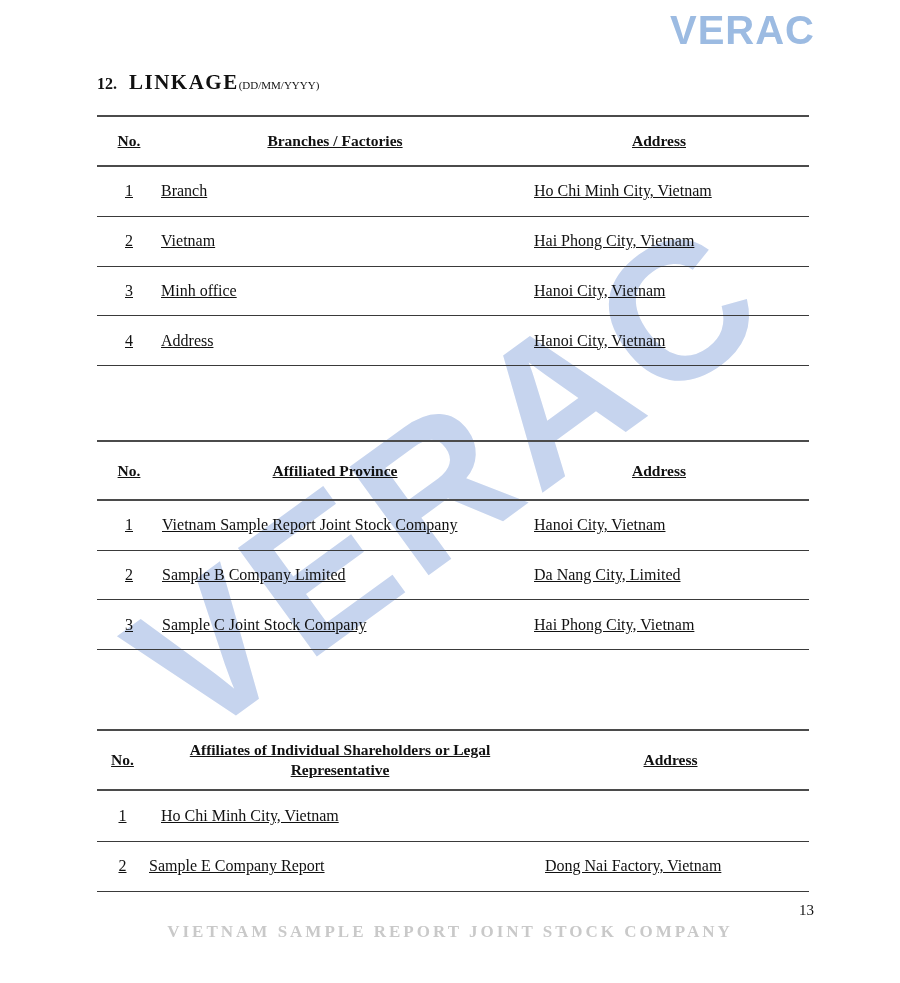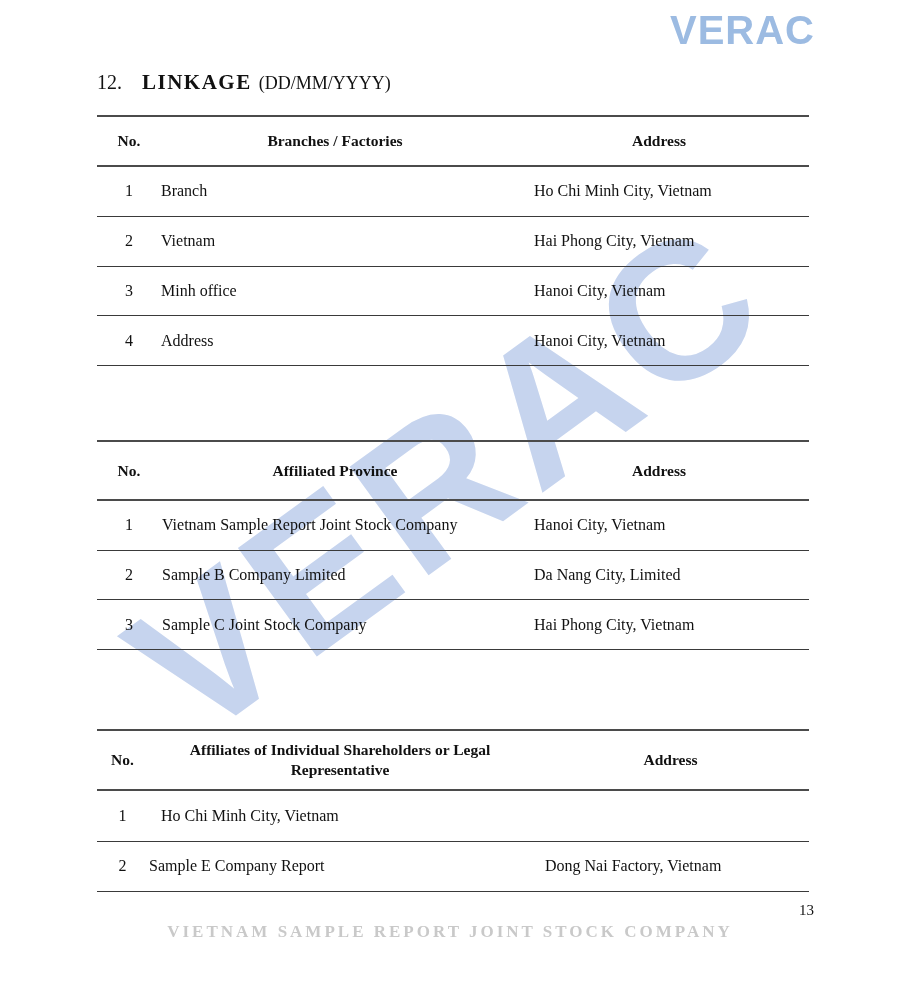--- a/index.html
+++ b/index.html
@@ -41,32 +41,33 @@
     z-index:2;
   }
 
   
   .heading {
     position:absolute;
     left:97px; top:70px;
     z-index:2;
     white-space:nowrap;
   }
-  .heading .num   { font-weight:normal; font-size:20px; margin-right:20px; }
+  .heading .num   { font-weight:bold; font-size:16px; margin-right:12px; }
   .heading .title { font-weight:bold; font-size:21px; letter-spacing:1.5px; }
-  .heading .suffix{ font-size:18px; margin-left:7px; }
+  .heading .suffix{ font-size:11px; }
 
   
   .tbl {
     position:absolute;
     left:97px;
     width:712px;
     border-top:2px solid #4b4b4b;
     z-index:1;
     background:transparent;
+    text-decoration:underline;
   }
   .t1 { top:115px; }
   .t2 { top:440px; }
   .t3 { top:729px; }
 
   .row { display:grid; align-items:center; }
   .t1 .row, .t2 .row { grid-template-columns:64px 348px 300px; }
   .t3 .row           { grid-template-columns:51px 384px 277px; }
 
   .hrow {

